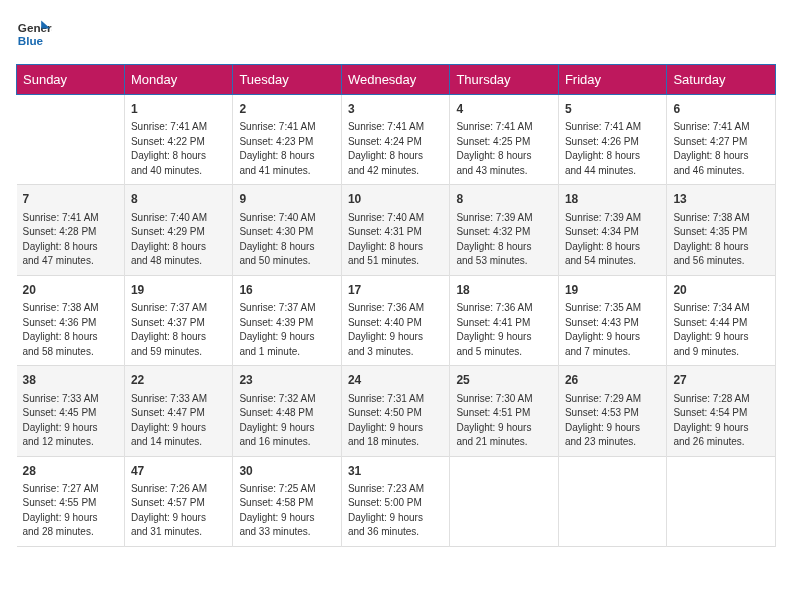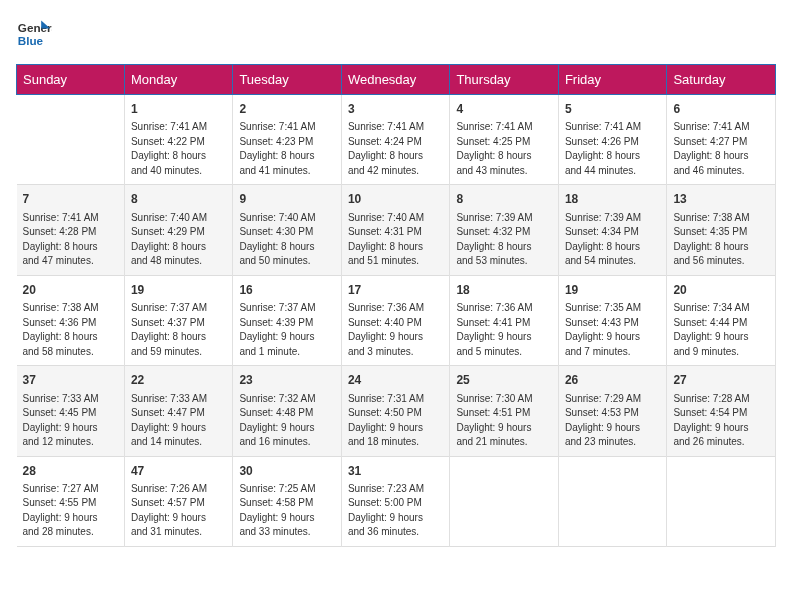--- a/index.html
+++ b/index.html
@@ -191,21 +191,21 @@
           <span class="day-num">19</span>
           <div class="day-info">Sunrise: 7:35 AM<br>Sunset: 4:43 PM<br>Daylight: 9 hours<br>and 7 minutes.</div>
         </td>
         <td>
           <span class="day-num">20</span>
           <div class="day-info">Sunrise: 7:34 AM<br>Sunset: 4:44 PM<br>Daylight: 9 hours<br>and 9 minutes.</div>
         </td>
       </tr>
       <tr>
         <td>
-          <span class="day-num">37</span>
+          <span class="day-num">38</span>
           <div class="day-info">Sunrise: 7:33 AM<br>Sunset: 4:45 PM<br>Daylight: 9 hours<br>and 12 minutes.</div>
         </td>
         <td>
           <span class="day-num">22</span>
           <div class="day-info">Sunrise: 7:33 AM<br>Sunset: 4:47 PM<br>Daylight: 9 hours<br>and 14 minutes.</div>
         </td>
         <td>
           <span class="day-num">23</span>
           <div class="day-info">Sunrise: 7:32 AM<br>Sunset: 4:48 PM<br>Daylight: 9 hours<br>and 16 minutes.</div>
         </td>

